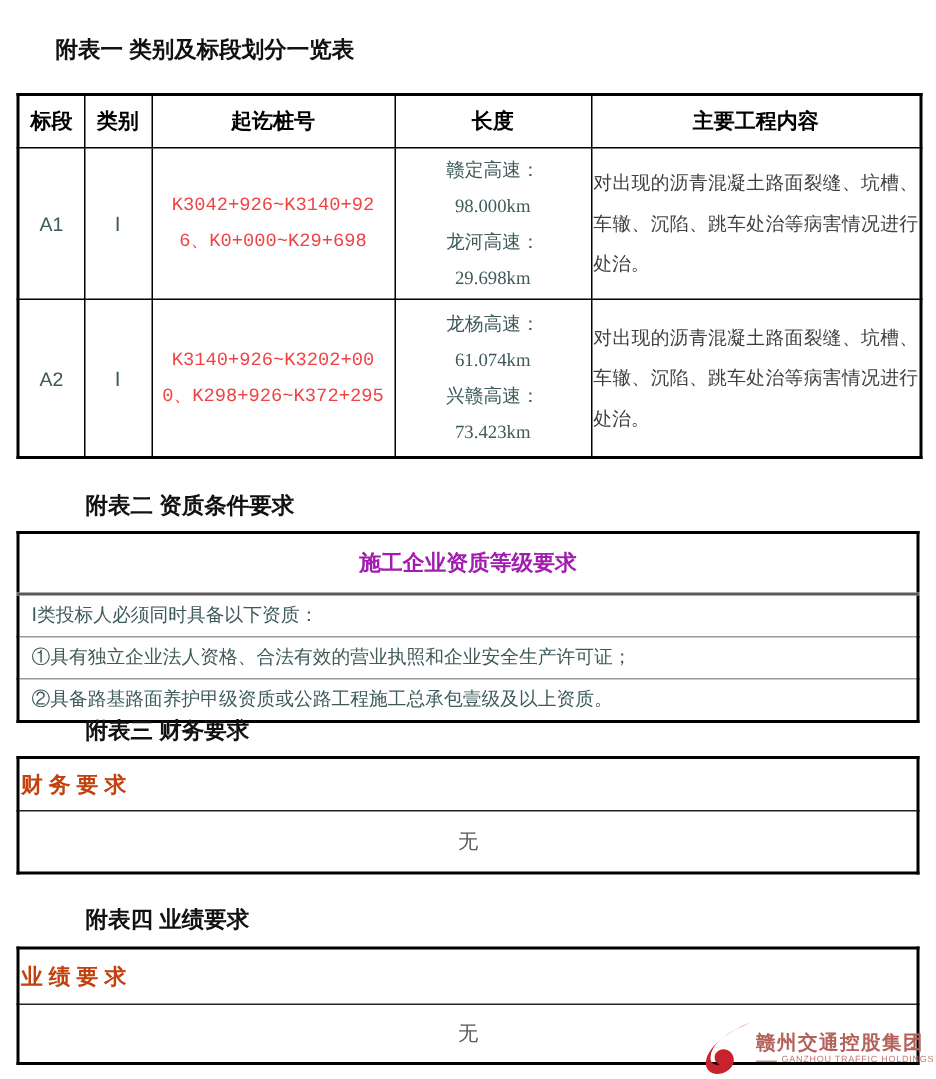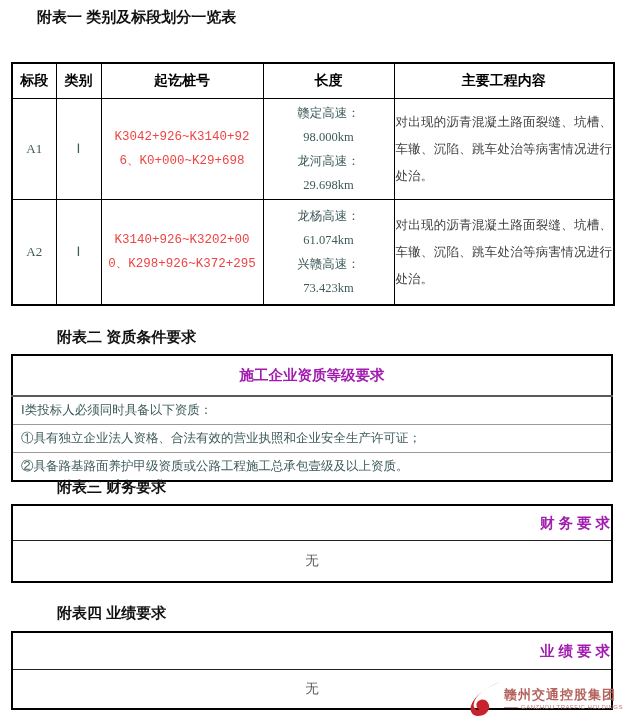--- a/index.html
+++ b/index.html
@@ -9,38 +9,38 @@
              font-family:"Liberation Sans",sans-serif;white-space:nowrap;}
   table{border-collapse:collapse;table-layout:fixed;position:absolute;background:#fff;}
   
   .t1{left:11px;top:62px;width:602px;border:2px solid #000;}
   .t1 th{border:1px solid #000;font-size:14px;font-weight:bold;color:#000;
          text-align:center;height:32px;font-family:"Liberation Sans",sans-serif;}
   .t1 td{border:1px solid #000;vertical-align:middle;}
   .row-a1 td{height:98px;}
   .row-a2 td{height:102px;}
   .c-bid,.c-cat{font-size:13px;color:#3e5a5a;text-align:center;
-        font-family:Liberation Serif, serif;}
+        font-family:Liberation Sans, sans-serif;}
   .c-stake{font-size:12.5px;color:#ef4444;text-align:center;word-break:break-all;
         line-height:24px;padding:0 6px;font-family:Liberation Mono, monospace;}
   .c-len{font-size:12.5px;color:#3e5a5a;text-align:center;line-height:24px;
         font-family:"Liberation Serif",serif;}
   .c-works{font-size:12.5px;color:#3f3f3f;text-align:justify;line-height:27px;
         padding:0 1px;font-family:Liberation Serif, serif;}
   
   .t2{left:11px;top:354px;width:602px;border:2px solid #000;}
   .t2 .hd{height:37px;text-align:center;font-size:14.5px;font-weight:bold;color:#a21caf;
         border-bottom:2px solid #5a5a5a;font-family:"Liberation Sans",sans-serif;}
   .t2 .rw{height:27px;font-size:12.5px;color:#3e5a5a;text-align:left;padding:0 8px;
         border-bottom:1px solid #9a9a9a;font-family:"Liberation Serif",serif;}
   .t2 tr:last-child .rw{border-bottom:none;}
   
   .t3{left:11px;top:504px;width:602px;border:2px solid #000;}
   .t4{left:11px;top:631px;width:602px;border:2px solid #000;}
-  .t3 .hd,.t4 .hd{text-align:right;font-size:14.5px;font-weight:bold;color:#a21caf;
+  .t3 .hd,.t4 .hd{text-align:left;font-size:14.5px;font-weight:bold;color:#c2410c;
         border-bottom:1px solid #222;font-family:"Liberation Sans",sans-serif;}
   .t3 .hd{height:32px;}
   .t4 .hd{height:34px;}
   .t3 .vl,.t4 .vl{text-align:center;font-size:13.5px;color:#595959;
         font-family:"Liberation Serif",serif;}
   .t3 .vl{height:38px;}
   .t4 .vl{height:36px;}
   
   .logo{position:absolute;left:469px;top:680px;width:150px;height:38px;
         display:flex;align-items:center;}
@@ -51,21 +51,21 @@
   .logo-en{display:flex;align-items:center;gap:3px;margin-top:2px;}
   .logo-en span{font-size:6px;color:#c27b74;letter-spacing:0.5px;white-space:nowrap;
         font-family:"Liberation Sans",sans-serif;}
   .dash{width:14px;height:0;border-top:1px solid #c9948e;}
 </style>
 </head>
 <body>
 
 <div class="doc">
 
-  <div class="sec-title" style="left:37px;top:8px;">附表一 类别及标段划分一览表</div>
+  <div class="sec-title" style="left:37px;top:24px;">附表一 类别及标段划分一览表</div>
 
   <table class="t1">
     <colgroup>
       <col style="width:44px">
         <col style="width:45px">
         <col style="width:162px">
       <col style="width:131px">
         <col style="width:220px">
     </colgroup>
     <tbody>

